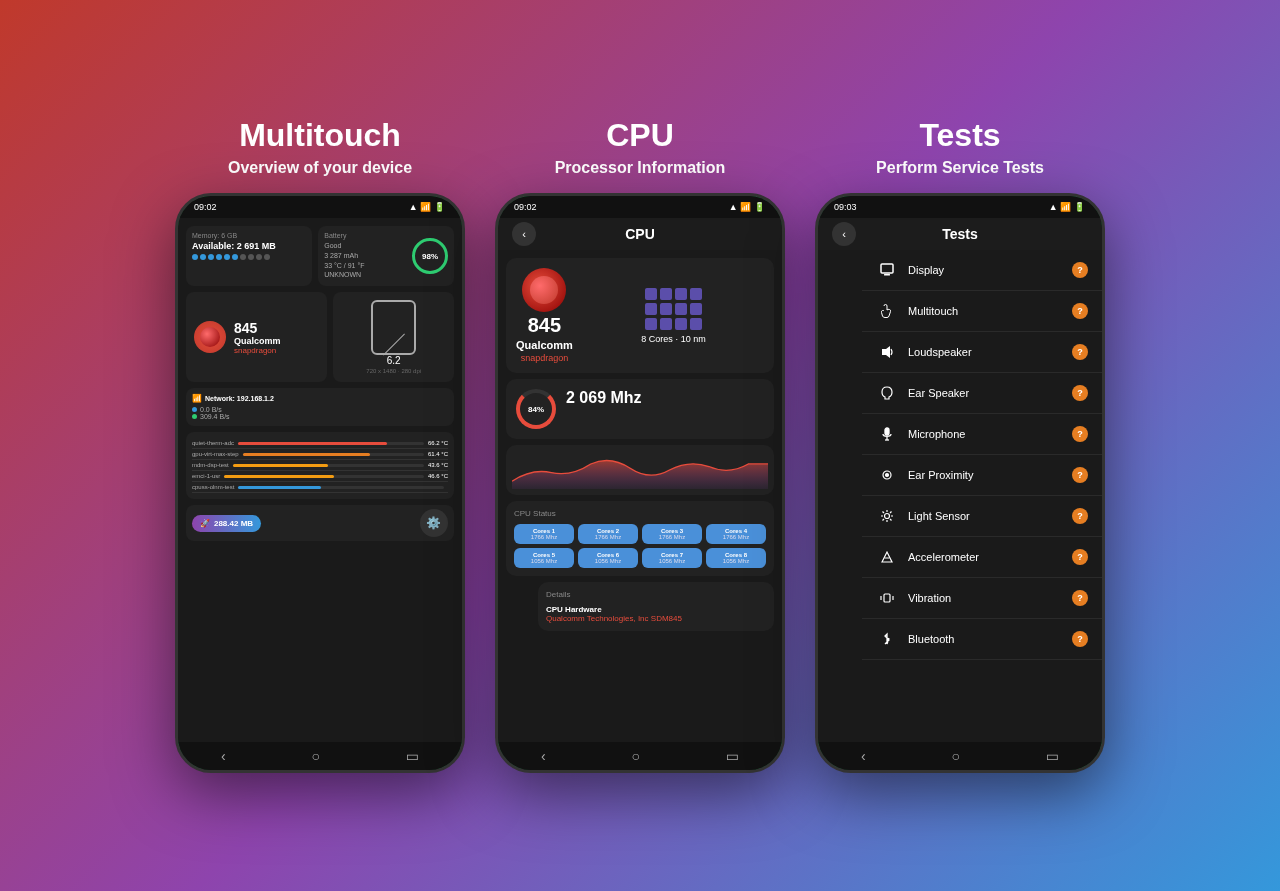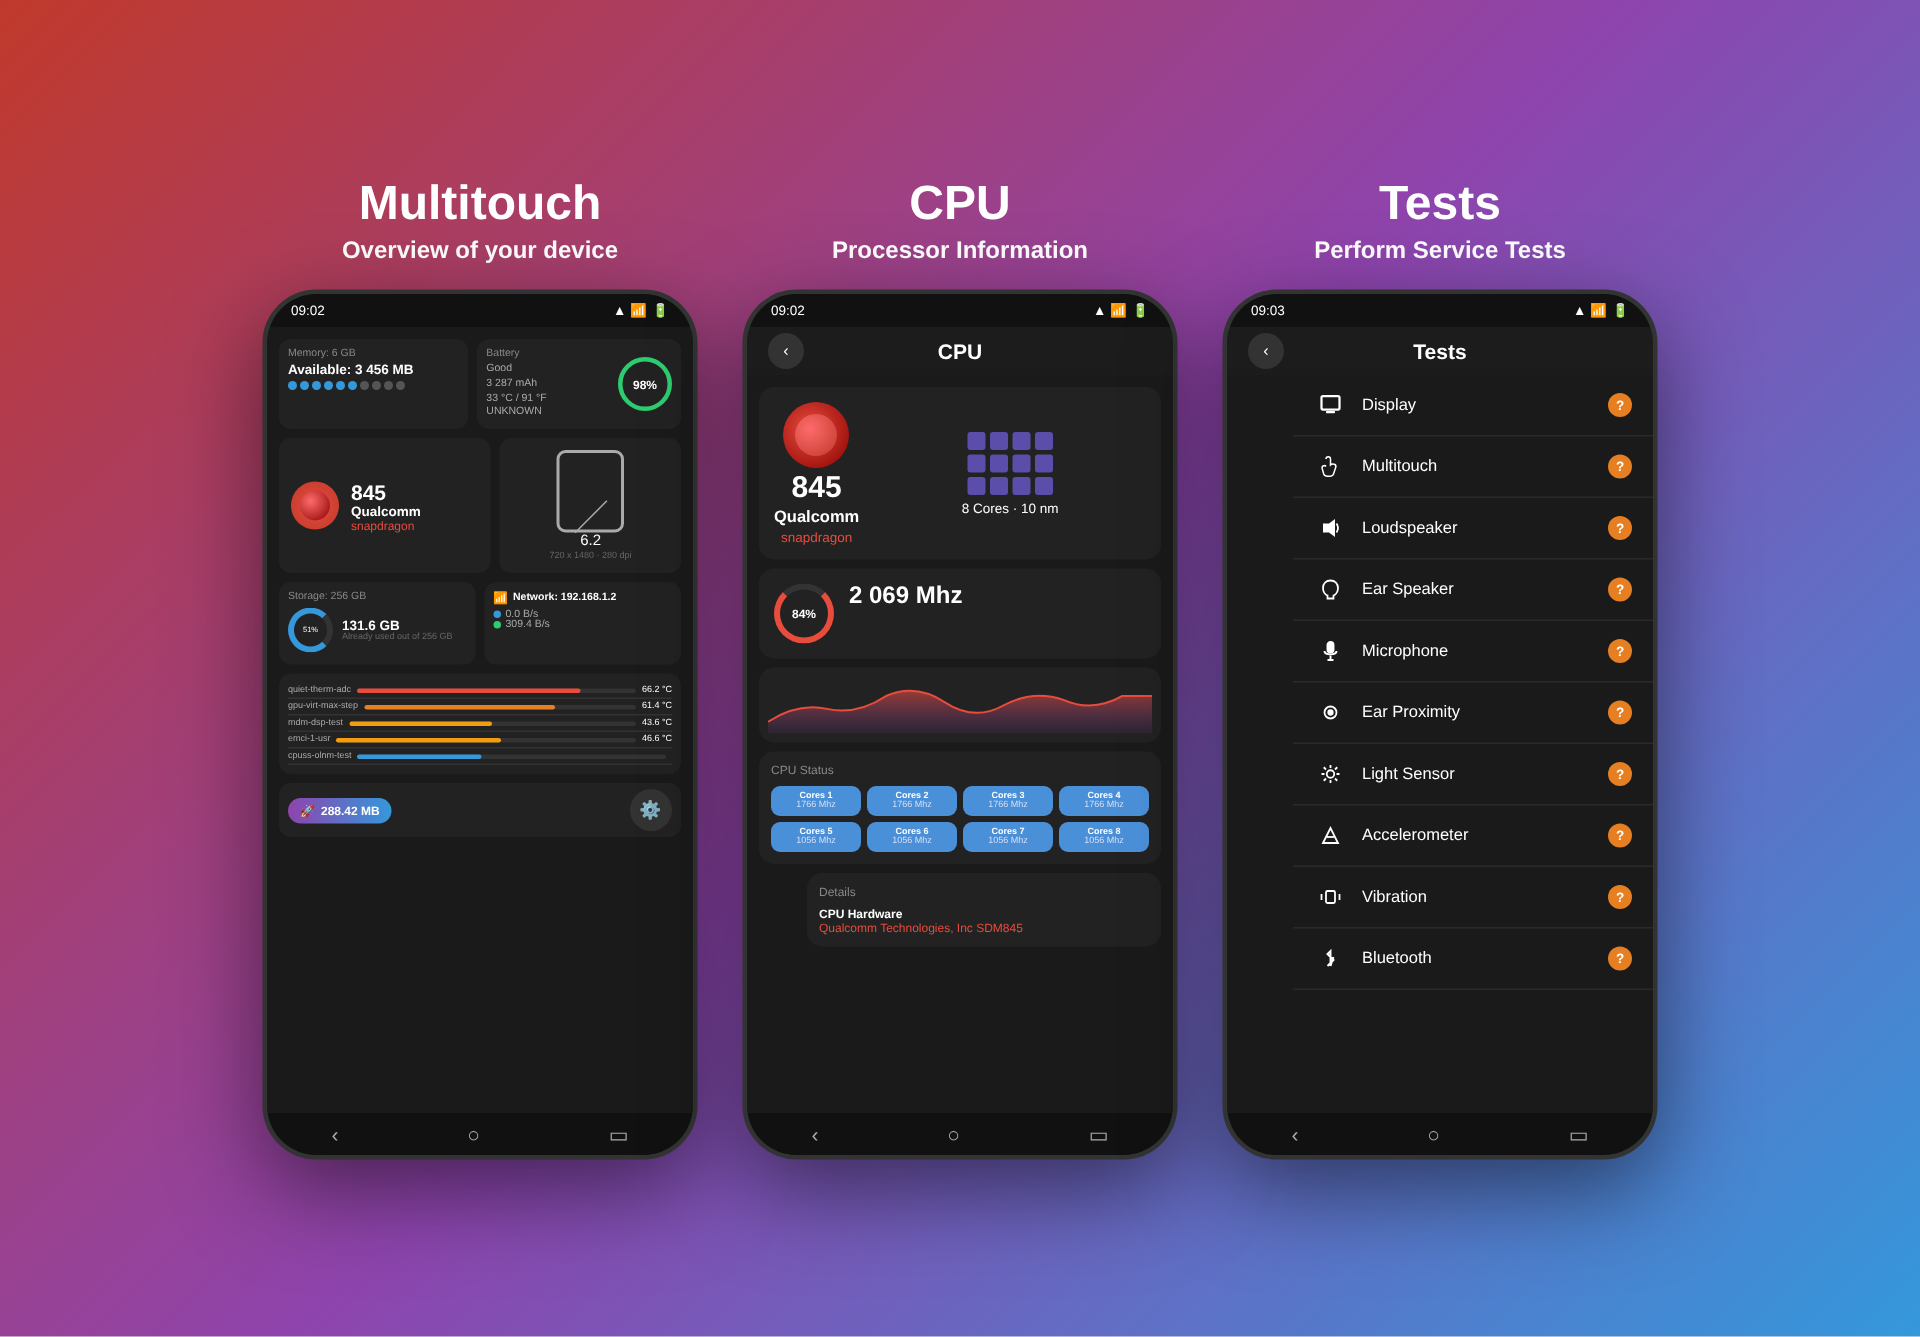--- a/index.html
+++ b/index.html
@@ -627,21 +627,21 @@
             <span>🔋</span>
           </div>
         </div>
 
 
         <div class="dashboard-content">
 
           <div class="dash-row">
             <div class="dash-card" style="flex:1.2">
               <div class="dash-card-title">Memory: 6 GB</div>
-              <div class="dash-card-value">Available: 3 456 MB</div>
+              <div class="dash-card-value">Available: 2 691 MB</div>
               <div class="memory-dots">
                 <div class="dot dot-blue"></div>
                 <div class="dot dot-blue"></div>
                 <div class="dot dot-blue"></div>
                 <div class="dot dot-blue"></div>
                 <div class="dot dot-blue"></div>
                 <div class="dot dot-blue"></div>
                 <div class="dot dot-gray"></div>
                 <div class="dot dot-gray"></div>
                 <div class="dot dot-gray"></div>
@@ -678,32 +678,20 @@
             <div class="display-card" style="flex:1">
               <div class="display-icon">
                 <div class="display-line"></div>
               </div>
               <div class="display-num">6.2</div>
               <div class="display-res">720 x 1480 · 280 dpi</div>
             </div>
           </div>
 
           <div class="storage-row">
-            <div class="storage-card">
-              <div class="storage-title">Storage: 256 GB</div>
-              <div style="display:flex;align-items:center;gap:6px;margin-top:2px;">
-                <div class="storage-donut">
-                  <span style="font-size:5px;">51%</span>
-                </div>
-                <div>
-                  <div class="storage-gb">131.6 GB</div>
-                  <div class="storage-sub">Already used out of 256 GB</div>
-                </div>
-              </div>
-            </div>
             <div class="network-card">
               <div style="display:flex;align-items:center;gap:3px;">
                 <span style="color:#3498db;font-size:8px;">📶</span>
                 <div class="network-ip">Network: 192.168.1.2</div>
               </div>
               <div class="network-speeds">
                 <div class="speed-row">
                   <div class="speed-dot" style="background:#3498db;"></div>
                   <span class="speed-text">0.0 B/s</span>
                 </div>

